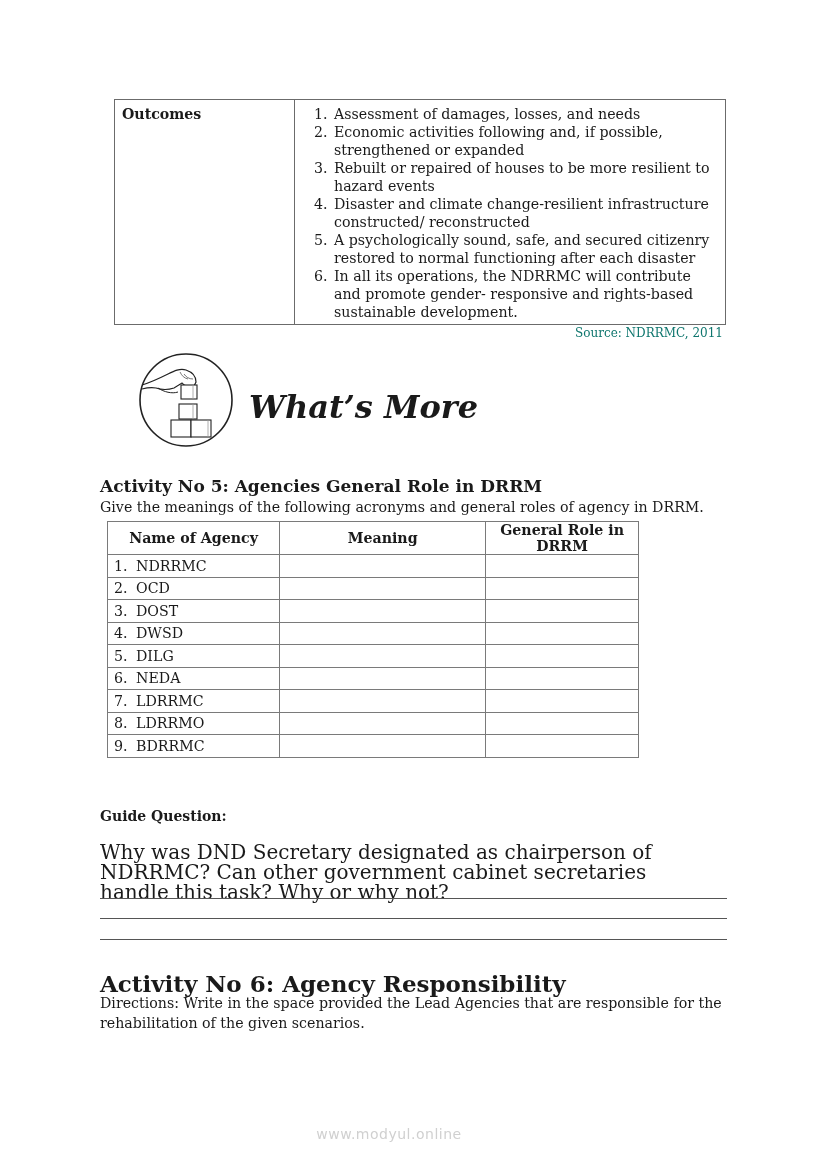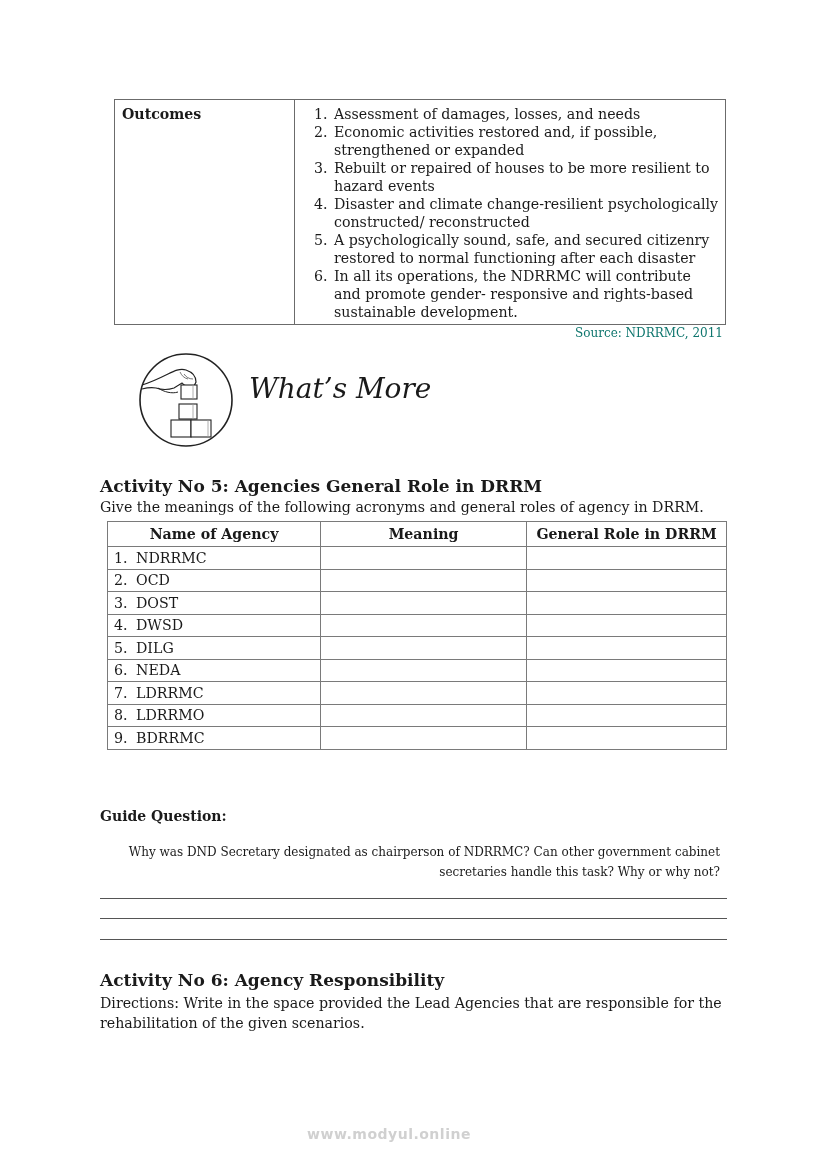--- a/index.html
+++ b/index.html
@@ -10,57 +10,57 @@
   
   #outcomes { left: 114px; top: 99px; width: 612px; border-collapse: collapse; font-size: 14.2px; line-height: 18px; border-radius: 29px; }
   #outcomes td { border: 1px solid #6b6b6b; vertical-align: top; padding: 5px 6px 3px 7px; }
   #outcomes td.lab { width: 166px; font-weight: bold; }
   #outcomes ol { margin: 0; padding-left: 30px; }
   #outcomes li { padding-left: 2px; }
   #source { right: 103px; top: 326px; font-size: 12px; color: #0f766e; }
 
   
   #icon { left: 138px; top: 352px; width: 96px; height: 96px; }
-  #wm-title { left: 249px; top: 372px; font-size: 28px; font-weight: normal; font-style: italic; }
+  #wm-title { left: 249px; top: 388px; font-size: 32px; font-weight: bold; font-style: italic; }
 
   
   #act5 { left: 100px; top: 476px; font-size: 17px; font-weight: bold; }
   #act5-dir { left: 100px; top: 499px; font-size: 14.2px; }
-  #agency { left: 107px; top: 521px; width: 620px; border-collapse: collapse; font-size: 14.2px; }
+  #agency { left: 107px; top: 521px; width: 532px; border-collapse: collapse; font-size: 14.2px; }
   #agency th, #agency td { border: 1px solid #7a7a7a; height: 21.5px; padding: 0 6px; }
   #agency th { font-weight: bold; text-align: center; height: 24px; }
   #agency td.num { width: 22px; padding-right: 0; }
   #agency td.name { padding-left: 0; }
   .c1 { width: 194px; } .c2 { width: 193px; }
 
   
   #gq-label { left: 100px; top: 808px; font-size: 14px; font-weight: bold; }
-  #gq-text { left: 100px; top: 842px; width: 620px; font-size: 12px; line-height: 20px; text-align: right; }
+  #gq-text { left: 100px; top: 842px; width: 620px; font-size: 20px; line-height: 20px; }
   .ans { left: 100px; width: 627px; border-top: 1px solid #555; }
 
   
-  #act6 { left: 100px; top: 970px; font-size: 17px; font-weight: bold; }
+  #act6 { left: 100px; top: 970px; font-size: 23px; font-weight: bold; }
   #act6-dir { left: 100px; top: 993px; width: 640px; font-size: 14.2px; line-height: 20px; }
 
   #watermark { left: 0; width: 778px; top: 1126px; text-align: center;
-               font-family: "DejaVu Sans", sans-serif; font-size: 14px; color: #d0d0d0; letter-spacing: 0.5px; font-weight: bold; }
+               font-family: "DejaVu Sans", sans-serif; font-size: 14px; color: #d0d0d0; letter-spacing: 0.5px; }
 </style>
 </head>
 <body>
 
 <table id="outcomes" class="abs">
   <tbody>
       <tr>
     <td class="lab">Outcomes</td>
     <td>
       <ol>
         <li>Assessment of  damages, losses, and needs</li>
-        <li>Economic activities restored and, if possible, strengthened or expanded</li>
+        <li>Economic activities following and, if possible, strengthened or expanded</li>
         <li>Rebuilt or repaired  of houses to be more resilient to hazard events</li>
-        <li>Disaster and climate change-resilient psychologically constructed/ reconstructed</li>
+        <li>Disaster and climate change-resilient infrastructure constructed/ reconstructed</li>
         <li>A psychologically sound, safe, and secured citizenry restored to normal functioning after each disaster</li>
         <li>In all its operations, the NDRRMC will contribute and promote gender- responsive and rights-based sustainable development.</li>
       </ol>
     </td>
   </tr>
 </tbody>
   </table>
 <div id="source" class="abs">Source: NDRRMC, 2011</div>
 
 <svg id="icon" class="abs" viewBox="0 0 96 96">

